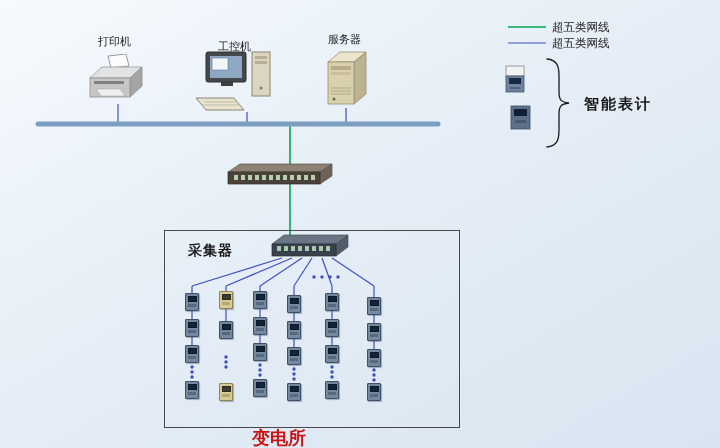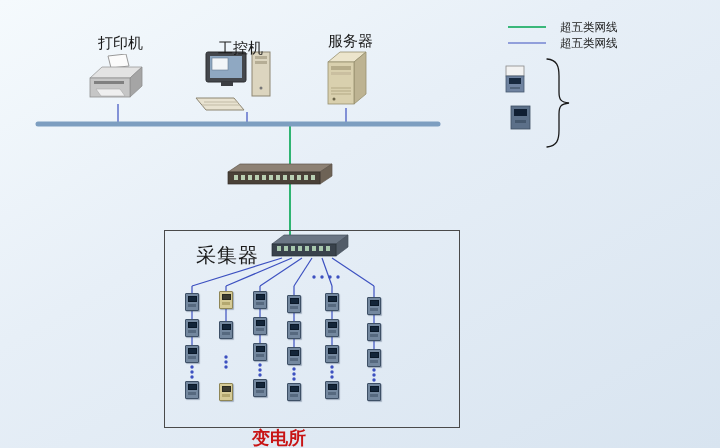--- a/index.html
+++ b/index.html
@@ -14,22 +14,22 @@
   #canvas{
     position:relative;width:720px;height:448px;overflow:hidden;
     background:linear-gradient(150deg,#f5fafd 0%,#e7eff7 40%,#d8e4f0 100%);
   }
   svg{display:block;}
   #wires{position:absolute;left:0;top:0;}
   .l-bus{stroke:var(--bus,#7D9EC0);stroke-width:5;stroke-linecap:round;}
   .l-green{stroke:var(--cat5e,#00A550);stroke-width:1.6;}
   .l-blue{stroke:var(--stp,#3C50C0);stroke-width:1.2;fill:none;}
   .w-dot{fill:var(--stp,#3C50C0);}
-  .label{position:absolute;color:#1a1a1a;font-size:15px;white-space:nowrap;}
-  .legend-label{font-size:11.5px;margin-left:8px;}
+  .label{position:absolute;color:#1a1a1a;font-size:11px;white-space:nowrap;}
+  .legend-label{font-size:11.5px;}
   .icon{position:absolute;}
   .meter{
     position:absolute;width:14px;height:18px;border-radius:1px;
     background:#74889F;border:1px solid #3E5066;
     box-shadow:1px 1px 1px rgba(40,60,90,.35);
   }
   .meter .meter-screen{margin:2px auto 0;width:9px;height:6px;background:#132539;border:1px solid #0A1828;}
   .meter::after{content:"";display:block;margin:2px auto 0;width:8px;height:3px;background:#56697F;}
   .meter.beige{background:#D6CB96;border-color:#8F8656;}
   .meter.beige .meter-screen{background:#3C3C30;border-color:#2a2a20;}
@@ -174,21 +174,22 @@
 
   <svg class="icon" style="left:544px;top:56px" width="28" height="94" viewBox="0 0 28 94">
     <path d="M3,3 C13,4 15,10 15,20 L15,36 C15,44 17,46 25,47 C17,48 15,50 15,58 L15,74 C15,84 13,90 3,91" fill="none" stroke="#1a1a1a" stroke-width="1.3" stroke-linecap="round"></path>
   </svg>
 
   <div class="label" style="left:98px;top:34px">打印机</div>
   <div class="label" style="left:218px;top:39px">工控机</div>
   <div class="label" style="left:328px;top:32px">服务器</div>
   <div class="label legend-label" style="left:552px;top:20px">超五类网线</div>
   <div class="label legend-label" style="left:552px;top:36px">超五类网线</div>
-  <div class="label" style="left:196px;top:242px;font-weight:normal;font-size:20px;letter-spacing:1px">采集器</div>
+  <div class="label" style="left:584px;top:95px;font-weight:bold;font-size:15px;letter-spacing:2px">智能表计</div>
+  <div class="label" style="left:188px;top:242px;font-weight:bold;font-size:14px;letter-spacing:1px">采集器</div>
   <div class="label" style="left:252px;top:426px;font-weight:bold;font-size:18px;color:var(--substation-red,#C81414)">变电所</div>
 
   <div id="meters" style="position:absolute;left:0;top:0;width:720px;height:448px">
       <div class="meter" style="left: 185px; top: 293px;">
         <div class="meter-screen"></div>
       </div>
       <div class="meter" style="left: 185px; top: 319px;">
         <div class="meter-screen"></div>
       </div>
       <div class="meter" style="left: 185px; top: 345px;">

